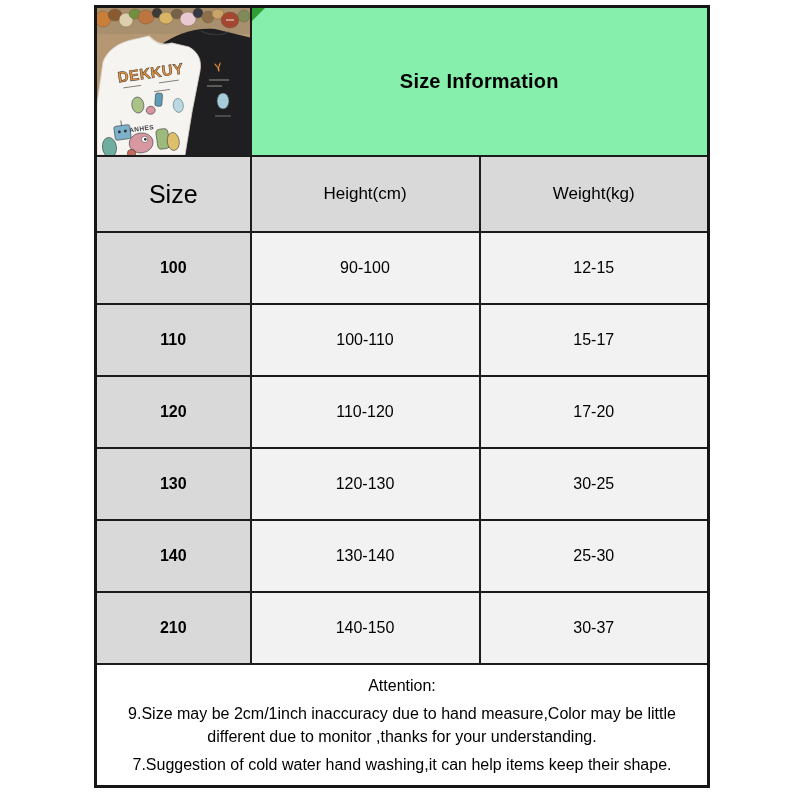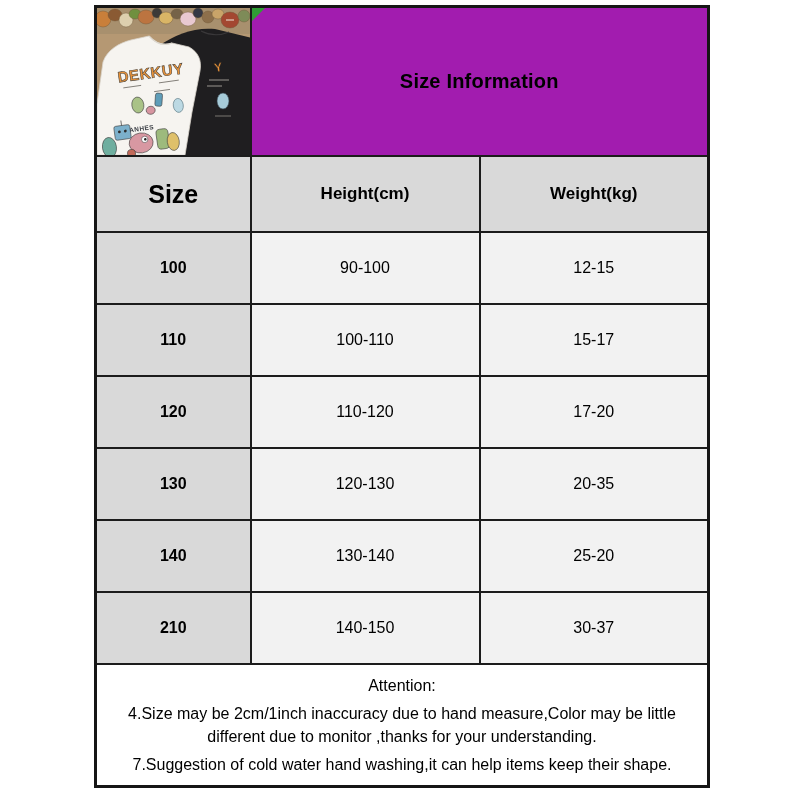--- a/index.html
+++ b/index.html
@@ -36,42 +36,42 @@
     padding: 0;
     overflow: hidden;
   }
   .photo-cell {
     padding: 0;
     height: 147px;
     background: #b59873;
   }
   .photo-cell svg { display: block; }
   .title-cell {
-    background: #a21caf;
+    background: #86efac;
     position: relative;
   }
   .title-text {
     font-size: 20px;
     font-weight: bold;
     letter-spacing: 0.2px;
   }
   .corner-triangle {
     position: absolute;
     top: 0;
     left: 0;
     width: 0;
     height: 0;
     border-top: 13px solid #2f9e35;
     border-right: 13px solid transparent;
   }
   .header-row th {
     background: #d9d9d9;
     height: 74px;
     font-size: 17px;
-    font-weight: bold;
+    font-weight: normal;
   }
   .header-row th.size-head { font-size: 25px; }
   .data-row td { height: 70px; font-size: 16px; }
   .size-cell {
     background: #d9d9d9;
     font-weight: bold;
     margin-top: 7px;
   }
   .val-cell {
     background: #f2f2f2;
@@ -185,36 +185,36 @@
           <td class="val-cell">15-17</td>
         </tr>
         <tr class="data-row">
           <td class="size-cell">120</td>
           <td class="val-cell">110-120</td>
           <td class="val-cell">17-20</td>
         </tr>
         <tr class="data-row">
           <td class="size-cell">130</td>
           <td class="val-cell">120-130</td>
-          <td class="val-cell">20-35</td>
+          <td class="val-cell">30-25</td>
         </tr>
         <tr class="data-row">
           <td class="size-cell">140</td>
           <td class="val-cell">130-140</td>
-          <td class="val-cell">25-20</td>
+          <td class="val-cell">25-30</td>
         </tr>
         <tr class="data-row">
           <td class="size-cell">210</td>
           <td class="val-cell">140-150</td>
           <td class="val-cell">30-37</td>
         </tr>
 
         <tr>
           <td class="attention-cell" colspan="3">
             <div>Attention:</div>
-            <div>4.Size may be 2cm/1inch inaccuracy due to hand measure,Color may be little different due to monitor ,thanks for your understanding.</div>
+            <div>9.Size may be 2cm/1inch inaccuracy due to hand measure,Color may be little different due to monitor ,thanks for your understanding.</div>
             <div>7.Suggestion of cold water hand washing,it can help items keep their shape.</div>
           </td>
         </tr>
       </tbody>
     </table>
   </div>
 </div>
 
 </body></html>

